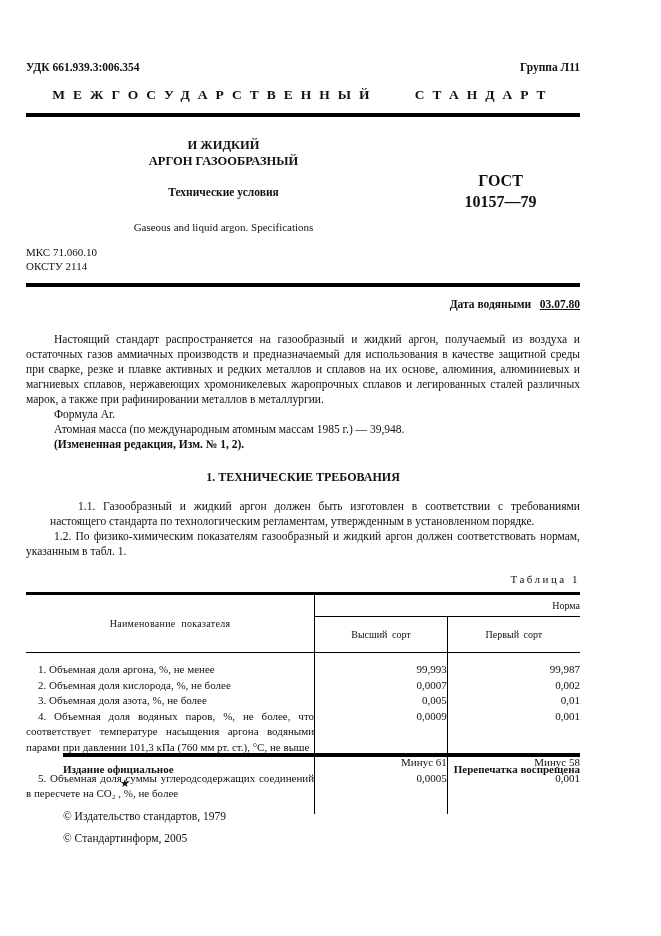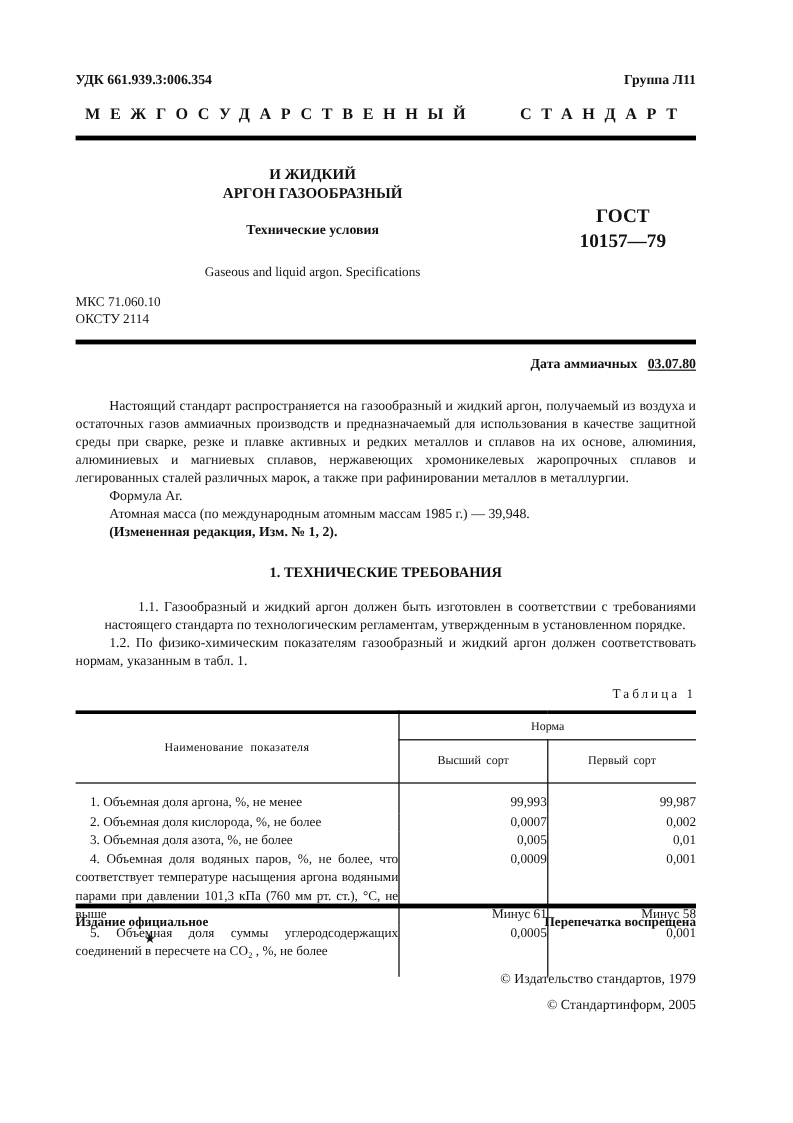--- a/index.html
+++ b/index.html
@@ -1,17 +1,17 @@
 <!DOCTYPE html>
 <html><head>
 <meta charset="utf-8">
 <style>
   html,body{margin:0;padding:0;background:#ffffff;}
   body{width:661px;height:936px;font-family:"Liberation Serif",serif;color:#111;}
-  .page{position:relative;width:643px;height:936px;box-sizing:border-box;padding:60px 63px 0 63px;overflow:hidden;background:#fff;}
+  .page{position:relative;width:643px;height:936px;box-sizing:border-box;padding:60px 63px 0 26px;overflow:hidden;background:#fff;}
 
   .udk-row{display:flex;justify-content:space-between;font-weight:bold;font-size:11.5px;line-height:14px;}
   .std-line{margin-top:12px;text-align:center;font-weight:bold;font-size:13.5px;letter-spacing:8px;word-spacing:26px;white-space:nowrap;line-height:18px;}
   .rule-thick{height:4px;background:#000;margin-top:9px;}
   .rule-thick2{height:4px;background:#000;margin-top:10px;}
 
   .title-flex{display:flex;margin-top:20px;}
   .title-left{width:395px;text-align:center;}
   .title-main{font-weight:bold;font-size:12.5px;line-height:16px;}
   .title-sub{font-weight:bold;font-size:11.5px;margin-top:17px;}
@@ -30,36 +30,36 @@
 
   .section-heading{text-align:center;font-weight:bold;font-size:12px;margin-top:17px;line-height:16px;}
   .after-heading{margin-top:14px;margin-left:24px;}
 
   .table-caption{text-align:right;font-size:11px;letter-spacing:2.5px;margin-top:13px;margin-bottom:6px;line-height:14px;}
 
   table.spec{width:100%;border-collapse:collapse;border-top:3px solid #000;font-size:11px;table-layout:fixed;}
   table.spec th{font-weight:normal;padding:0;}
   table.spec td{padding:0;}
   .h-name{width:52%;border-right:1px solid #000;border-bottom:1px solid #000;text-align:center;vertical-align:middle;font-size:10px;letter-spacing:0.3px;word-spacing:3px;}
-  .h-norma{border-bottom:1px solid #000;text-align:center;font-size:10px;height:21px;vertical-align:middle;}
+  .h-norma{border-bottom:1px solid #000;text-align:right;font-size:10px;height:21px;vertical-align:middle;}
   .h-sub{width:24%;text-align:center;font-size:10px;height:35px;vertical-align:middle;border-bottom:1px solid #000;word-spacing:2px;}
   .h-sub.firstcol{border-right:1px solid #000;}
   td.name{border-right:1px solid #000;padding-right:7px;text-indent:12px;line-height:15.5px;text-align:justify;vertical-align:top;font-size:11px;}
   td.val{text-align:right;vertical-align:top;line-height:15.5px;font-size:11px;}
   td.val.firstcol{border-right:1px solid #000;}
   tr.r-first td{padding-top:9px;}
   tr.r-last td{padding-bottom:12px;}
   td.pad-line{padding-top:15.5px;}
   .val-shift{margin-top:31px;}
 
   .footer{position:absolute;left:63px;right:63px;top:753px;}
   .rule-footer{height:3.5px;background:#000;}
   .footer-row{display:flex;justify-content:space-between;font-weight:bold;font-size:11px;margin-top:5px;line-height:14px;}
   .star{margin-left:57px;font-size:11px;line-height:12px;margin-top:1px;}
-  .copyrights{text-align:right;font-size:11.5px;margin-top:16px;line-height:22px;}
+  .copyrights{font-size:11.5px;margin-top:16px;line-height:22px;}
 </style>
 </head>
 <body>
 
 <div class="page">
 
   <div class="udk-row">
     <span>УДК 661.939.3:006.354</span>
     <span>Группа Л11</span>
   </div>
@@ -84,21 +84,21 @@
   </div>
 
   <div class="codes">
     <div>МКС 71.060.10</div>
     <div>ОКСТУ 2114</div>
   </div>
 
   <div class="rule-thick2"></div>
 
   <div class="date-line">
-    <span>Дата аммиачных</span>
+    <span>Дата водяными</span>
     <span>&nbsp;</span>
     <span class="date-value">03.07.80</span>
   </div>
 
   <p class="body-text first-par">Настоящий стандарт распространяется на газообразный и жидкий аргон, получаемый из воздуха и остаточных газов аммиачных производств и предназначаемый для использования в качестве защитной среды при сварке, резке и плавке активных и редких металлов и сплавов на их основе, алюминия, алюминиевых и магниевых сплавов, нержавеющих хромоникелевых жаропрочных сплавов и легированных сталей различных марок, а также при рафинировании металлов в металлургии.</p>
   <p class="body-text">Формула Ar.</p>
   <p class="body-text">Атомная масса (по международным атомным массам 1985 г.) — 39,948.</p>
   <p class="body-text amendment">(Измененная редакция, Изм. № 1, 2).</p>
 
   <div class="section-heading">1. ТЕХНИЧЕСКИЕ ТРЕБОВАНИЯ</div>

